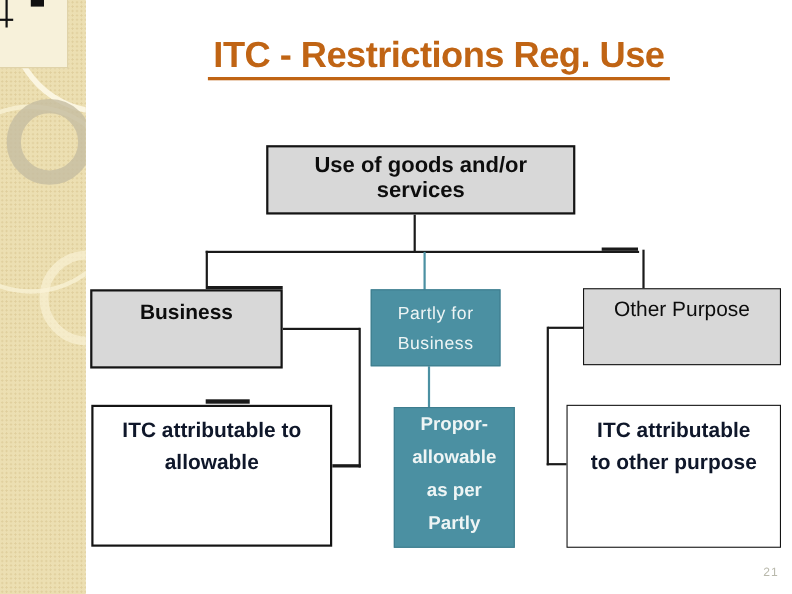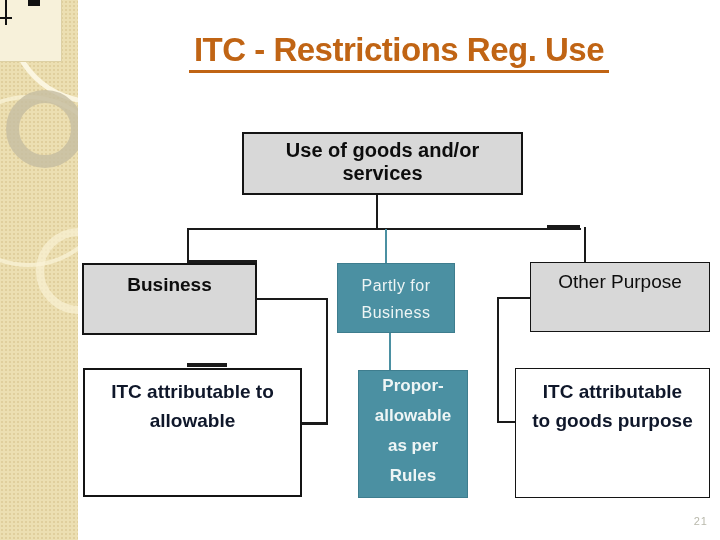--- a/index.html
+++ b/index.html
@@ -168,23 +168,23 @@
 
   <div class="node white box-itc-business">
     <span>ITC attributable to</span>
     <span>allowable</span>
   </div>
 
   <div class="node teal box-proportion">
     <span>Propor-</span>
     <span>allowable</span>
     <span>as per</span>
-    <span>Rules</span>
+    <span>Partly</span>
   </div>
 
   <div class="node white box-itc-other">
     <span>ITC attributable</span>
-    <span>to goods purpose</span>
+    <span>to other purpose</span>
   </div>
 
   <div class="page-number">21</div>
 
 </div>
 
 </body></html>

